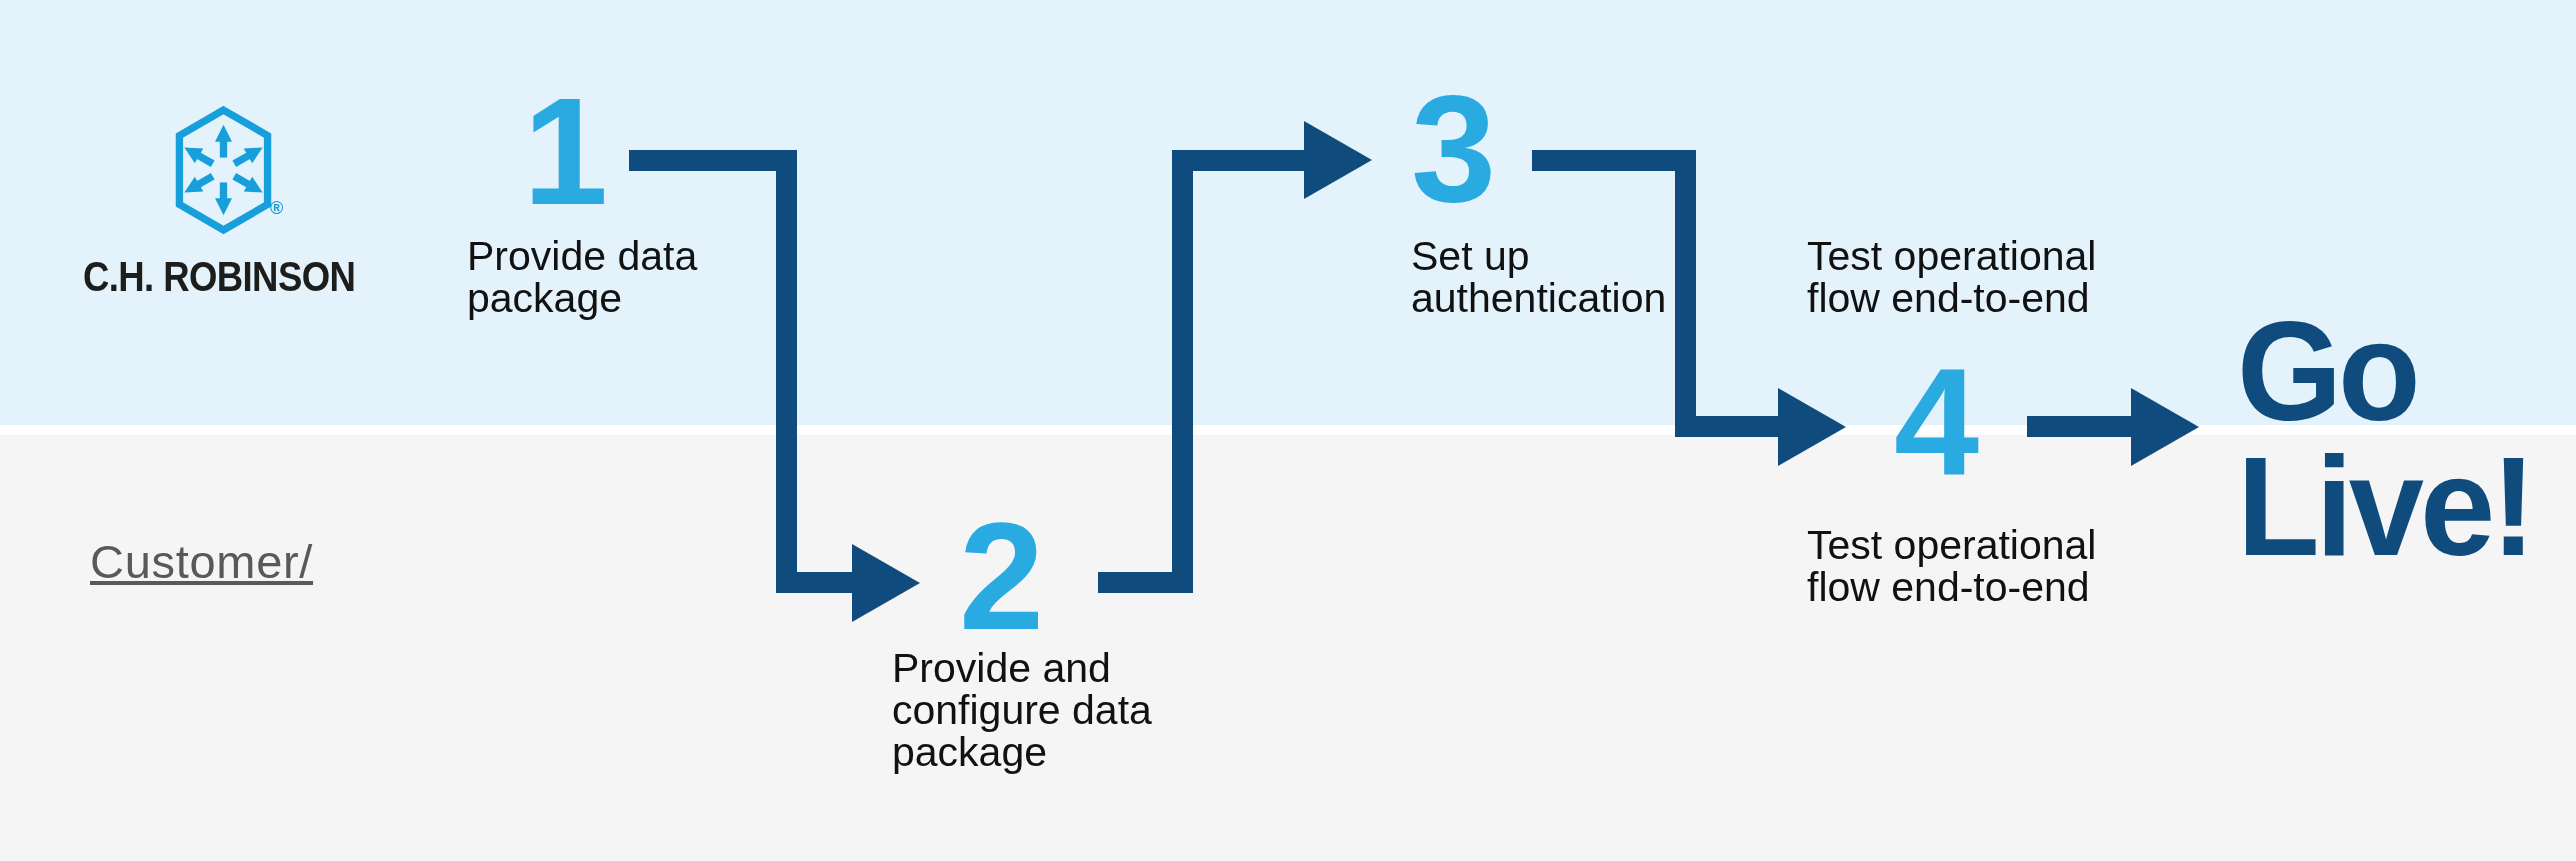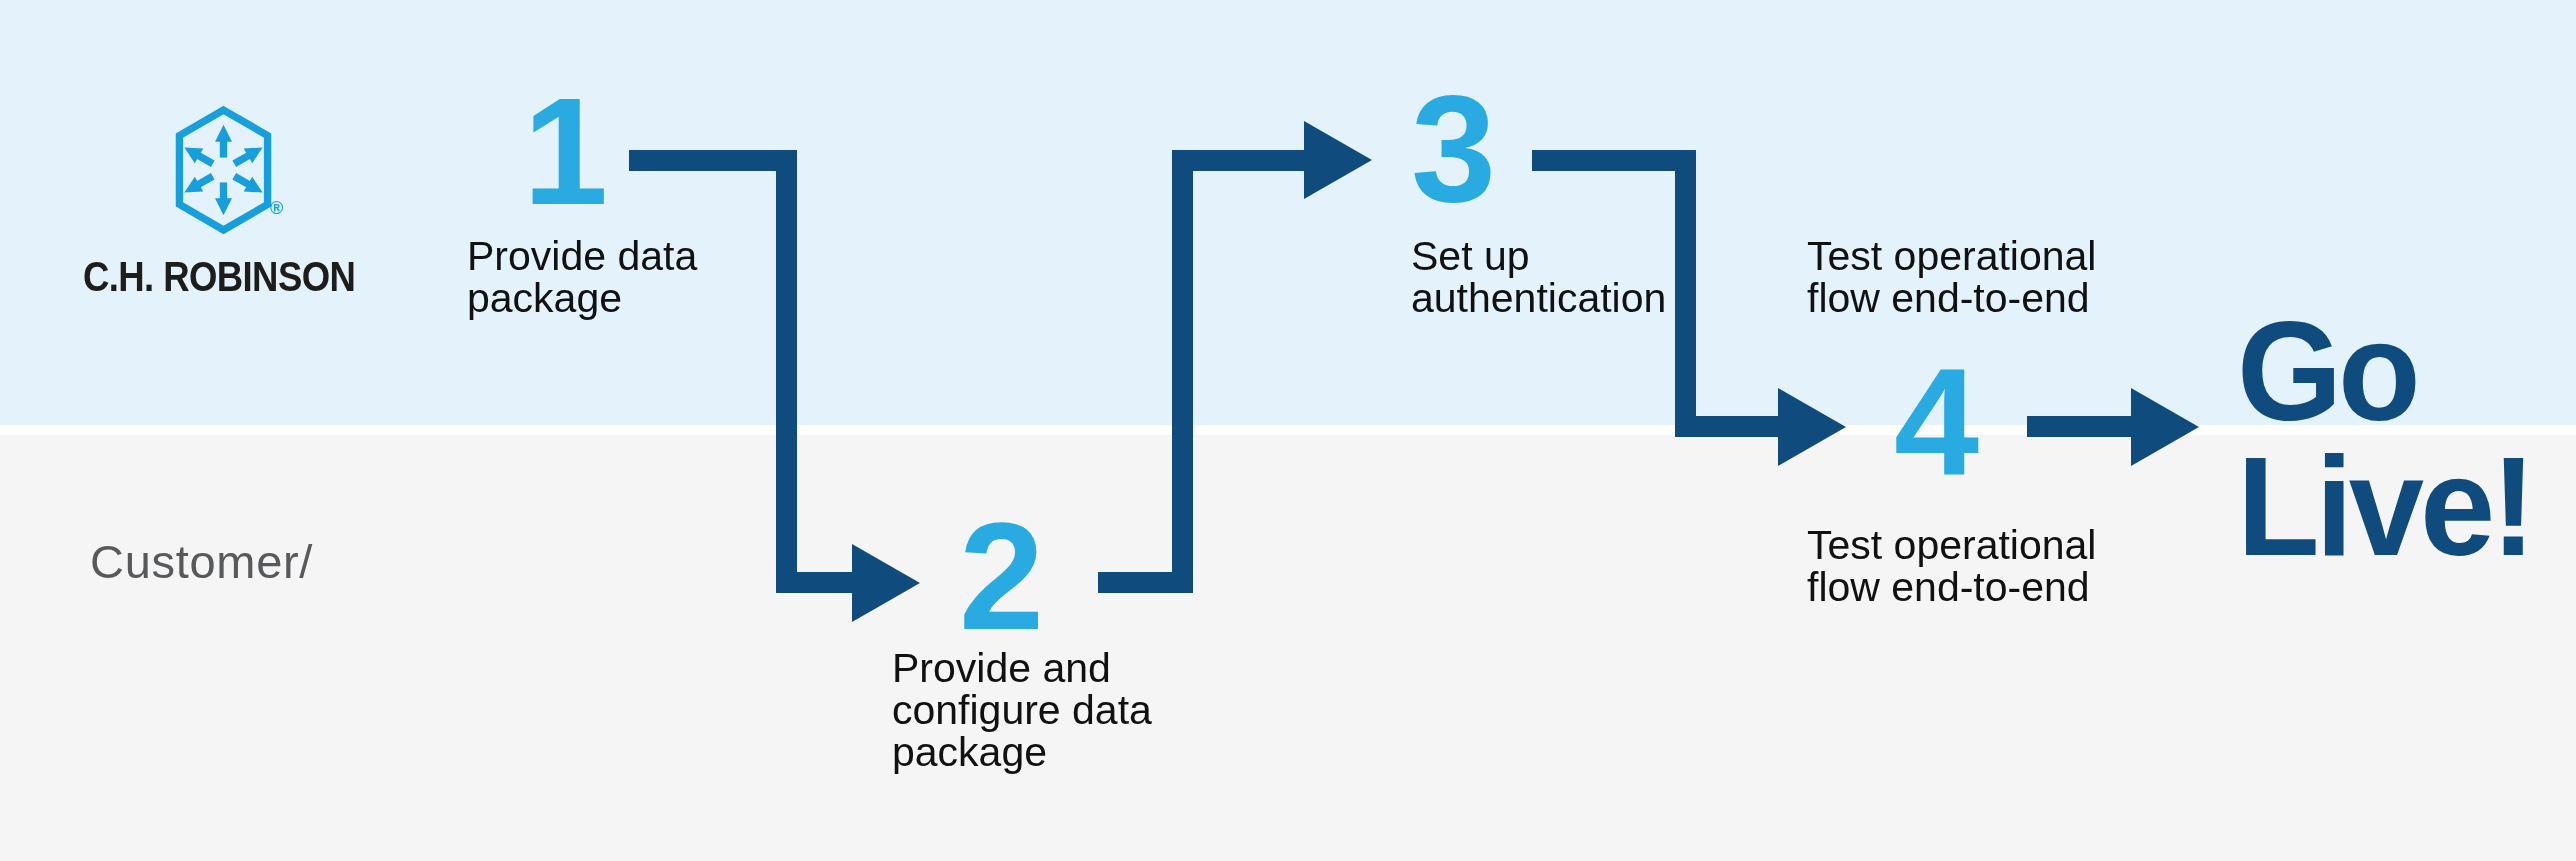--- a/index.html
+++ b/index.html
@@ -14,21 +14,21 @@
 
   
   .logo-icon{position:absolute;left:167px;top:104px;width:113px;height:132px;}
   .reg-mark{position:absolute;left:270px;top:198px;font-size:18px;color:#169fdb;font-weight:bold;}
   .wordmark{
     position:absolute;left:83px;top:253px;font-size:42px;font-weight:bold;color:#1d1d1b;
     letter-spacing:-0.7px;transform:scaleX(0.87);transform-origin:left top;white-space:nowrap;
   }
 
   
-  .customer{position:absolute;left:90px;top:529px;font-size:47px;line-height:65px;color:#58595b;letter-spacing:0.7px;}
+  .customer{position:absolute;left:90px;top:529px;font-size:47px;line-height:65px;color:#58595b;letter-spacing:0.7px;text-decoration:underline;}
 
   
   .stepnum{position:absolute;width:89px;text-align:center;font-size:153px;line-height:1;font-weight:bold;color:#29abe2;}
   .num1{left:521px;top:74px;}
   .num2{left:957px;top:499px;}
   .num3{left:1409px;top:71px;}
   .num4{left:1892px;top:344px;}
 
   
   .steplabel{position:absolute;font-size:41px;line-height:42px;color:#111111;}

